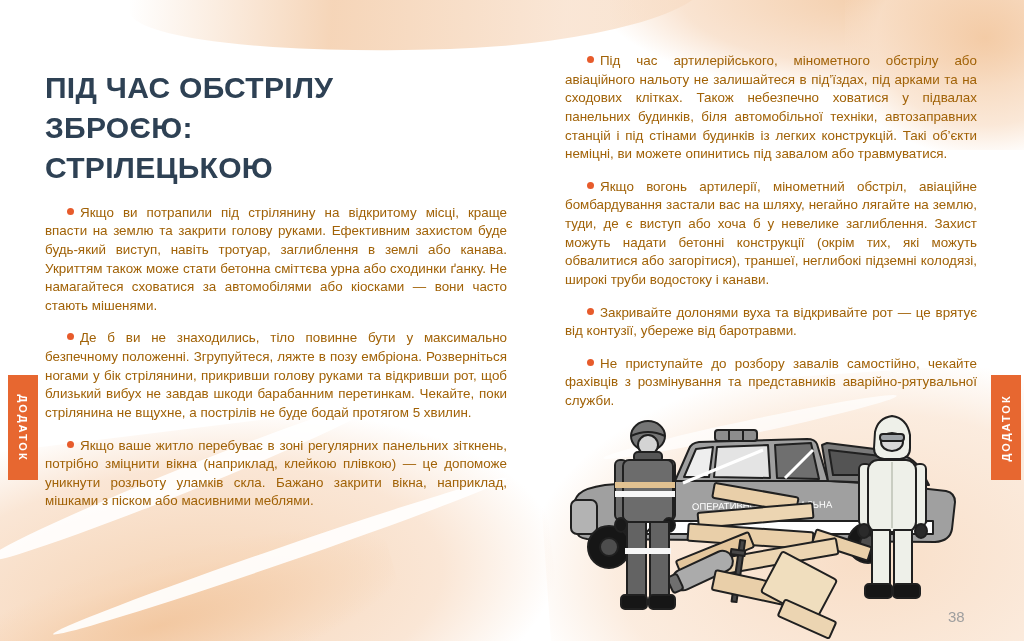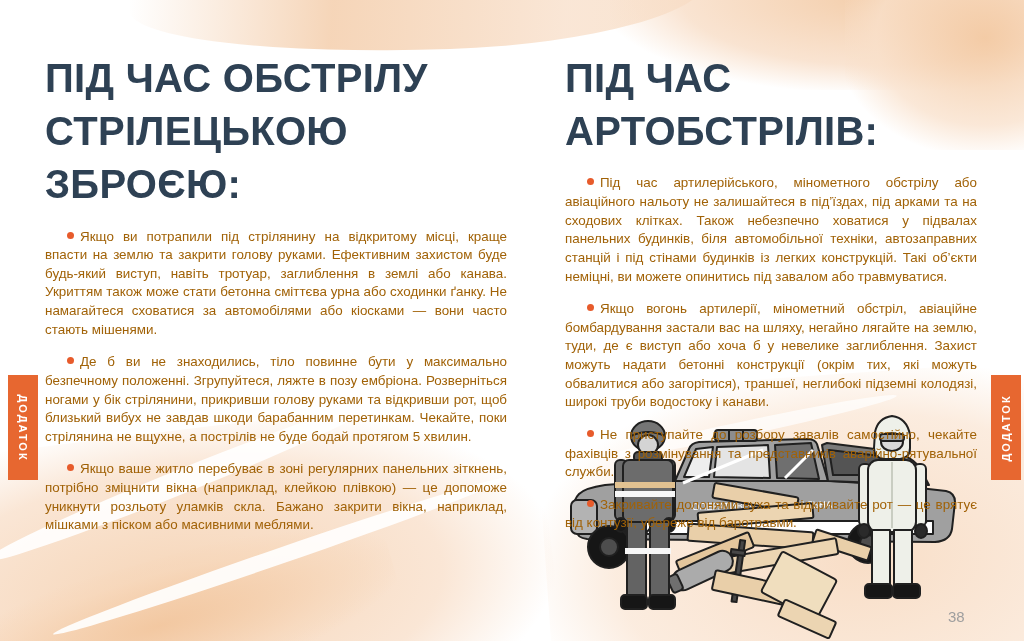--- a/index.html
+++ b/index.html
@@ -28,21 +28,21 @@
     transform:rotate(-4deg);}
   .streak{position:absolute;z-index:0;background:#ffffff;opacity:.9;border-radius:50%;pointer-events:none;}
   .streak-1{left:-30px;top:468px;width:430px;height:24px;transform:rotate(-22deg);}
   .streak-2{left:40px;top:548px;width:480px;height:16px;transform:rotate(-19deg);}
   .streak-3{left:600px;top:420px;width:300px;height:14px;transform:rotate(-12deg);opacity:.7;}
 
   
   .page-col{position:absolute;top:52px;z-index:2;}
   .page-col.left{left:45px;width:462px;}
   .page-col.right{left:565px;width:412px;}
-  .page-title{font-weight:bold;color:#2e4154;font-size:40px;line-height:1.33;letter-spacing:.3px;margin:0 0 16px 0;}
+  .page-title{font-weight:bold;color:#2e4154;font-size:30px;line-height:1.33;letter-spacing:.3px;margin:16px 0 16px 0;}
   .page-title .tline{display:block;}
   .para{font-size:13.4px;line-height:1.39;color:#a16207;text-align:justify;margin:0 0 14px 0;text-indent:22px;}
   .bullet{display:inline-block;width:7px;height:7px;border-radius:50%;background:#e75b2b;margin-right:6px;vertical-align:2px;}
 
   
   .tab{position:absolute;top:375px;width:30px;height:105px;background:#e76730;z-index:3;
     display:flex;align-items:center;justify-content:center;}
   .tab.left{left:8px;}
   .tab.right{left:991px;}
   .tab-label{color:#ffffff;font-size:11px;font-weight:bold;letter-spacing:2px;white-space:nowrap;}
@@ -66,37 +66,33 @@
 <div class="wash wash-bl"></div>
 <div class="wash wash-bl2"></div>
 <div class="wash wash-br"></div>
 <div class="streak streak-1"></div>
 <div class="streak streak-2"></div>
 <div class="streak streak-3"></div>
 
 <div class="page-col left">
   <h1 class="page-title">
       <span class="tline">ПІД ЧАС ОБСТРІЛУ</span>
+      <span class="tline">ЗБРОЄЮ:</span>
       <span class="tline">СТРІЛЕЦЬКОЮ</span>
-      <span class="tline">ЗБРОЄЮ:</span>
     </h1>
   <p class="para"><span class="bullet"></span><span>Якщо ви потрапили під стрілянину на відкритому місці, краще впасти на землю та закрити голову руками. Ефективним захистом буде будь-який виступ, навіть тротуар, заглиблення в землі або канава. Укриттям також може стати бетонна сміттєва урна або сходинки ґанку. Не намагайтеся сховатися за автомобілями або кіосками — вони часто стають мішенями.</span></p>
   <p class="para"><span class="bullet"></span><span>Де б ви не знаходились, тіло повинне бути у максимально безпечному положенні.  Згрупуйтеся, ляжте в позу ембріона. Розверніться ногами у бік стрілянини, прикривши голову руками та відкривши рот, щоб близький вибух не завдав шкоди барабанним перетинкам. Чекайте, поки стрілянина не вщухне, а пострілів не буде бодай протягом 5 хвилин.</span></p>
   <p class="para"><span class="bullet"></span><span>Якщо ваше житло перебуває в зоні регулярних панельних зіткнень, потрібно зміцнити вікна (наприклад, клейкою плівкою) — це допоможе уникнути розльоту уламків скла. Бажано закрити вікна, наприклад, мішками з піском або масивними меблями.</span></p>
 </div>
 
 <div class="page-col right">
-  <h1 class="page-title">
-      <span class="tline">ПІД ЧАС</span>
-      <span class="tline">АРТОБСТРІЛІВ:</span>
-    </h1>
   <p class="para"><span class="bullet"></span><span>Під час артилерійського, мінометного обстрілу або авіаційного нальоту не залишайтеся в під’їздах, під арками та на сходових клітках. Також небезпечно ховатися у підвалах панельних будинків, біля автомобільної техніки, автозаправних станцій і під стінами будинків із легких конструкцій. Такі об’єкти неміцні, ви можете опинитись під завалом або травмуватися.</span></p>
   <p class="para"><span class="bullet"></span><span>Якщо вогонь артилерії, мінометний обстріл, авіаційне бомбардування застали вас на шляху, негайно лягайте на землю, туди, де є виступ або хоча б у невелике заглиблення. Захист можуть надати бетонні конструкції (окрім тих, які можуть обвалитися або загорітися), траншеї, неглибокі підземні колодязі, широкі труби водостоку і канави.</span></p>
+  <p class="para"><span class="bullet"></span><span>Закривайте долонями вуха та відкривайте рот — це врятує від контузії, убереже від баротравми.</span></p>
   <p class="para"><span class="bullet"></span><span>Не приступайте до розбору завалів самостійно, чекайте фахівців з розмінування та представників аварійно-рятувальної служби.</span></p>
-  <p class="para"><span class="bullet"></span><span>Закривайте долонями вуха та відкривайте рот — це врятує від контузії, убереже від баротравми.</span></p>
 </div>
 
 <div class="tab left">
   <span class="tab-label">ДОДАТОК</span>
 </div>
 <div class="tab right">
   <span class="tab-label">ДОДАТОК</span>
 </div>
 
 <div class="pagenum left">22</div>

